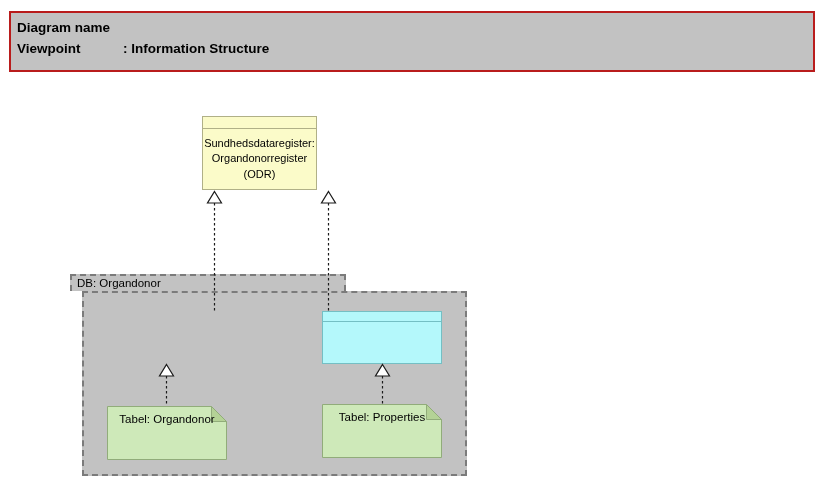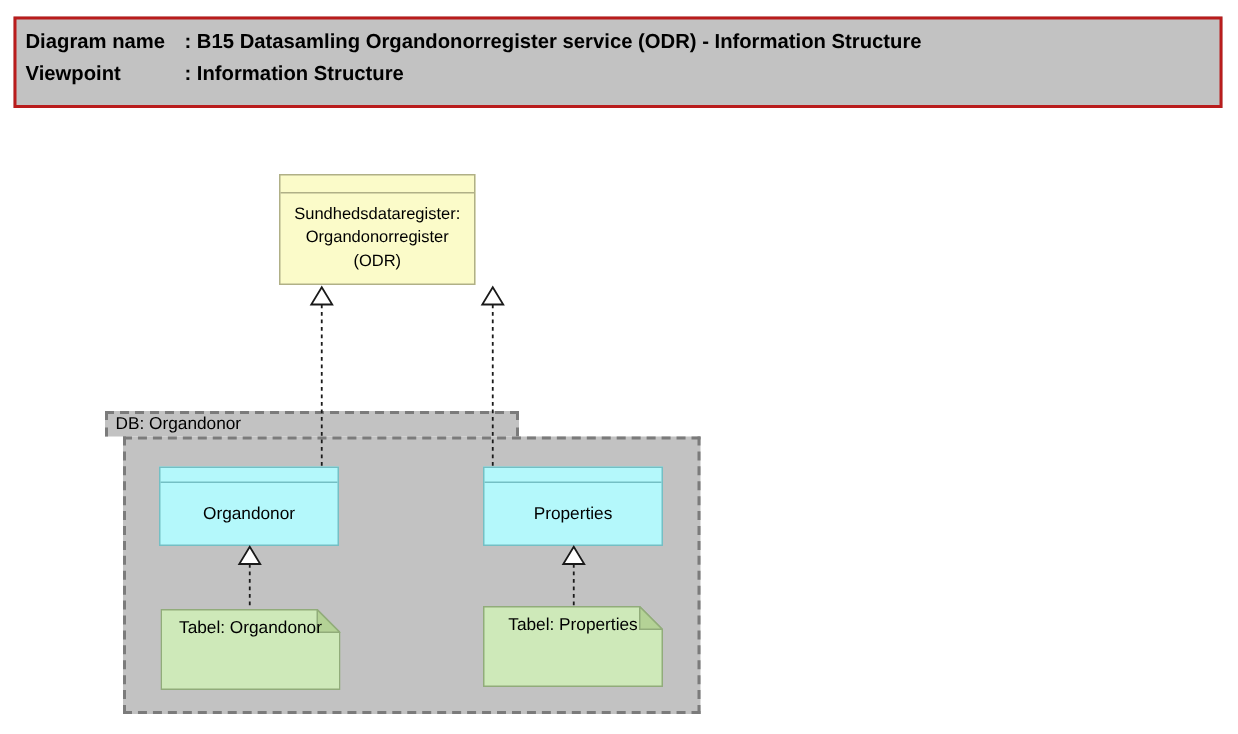--- a/index.html
+++ b/index.html
@@ -16,21 +16,21 @@
   .title-row{display:grid;grid-template-columns:106px 1fr;}
   .title-row span{white-space:nowrap;}
 
   
   .node{position:absolute;display:flex;flex-direction:column;}
   .node .band{flex:0 0 auto;width:100%;}
   .node .label-area{flex:1;display:flex;flex-direction:column;align-items:center;justify-content:center;text-align:center;}
 
   
   .service{
-    left:186px;top:116px;width:131px;height:74px;
+    left:202px;top:116px;width:115px;height:74px;
     background:#fbfbc9;border:1px solid #b0b087;
   }
   .service .band{height:12px;border-bottom:1px solid #b0b087;}
   .service .label-area{font-size:11px;line-height:15.5px;}
 
   
   .group-tab{
     position:absolute;left:70px;top:274px;width:276px;height:17px;
     background:#c2c2c2;border:2px dashed #7b7b7b;border-bottom:none;
     font-size:11.5px;line-height:15px;padding-left:5px;
@@ -64,21 +64,20 @@
   .z1{z-index:1;} .z3{z-index:3;}
 </style>
 </head>
 <body>
 
 <div class="canvas">
 
   <div class="title-block">
     <div class="title-row">
       <span>Diagram name</span>
-      <span>: B15 Datasamling Organdonorregister service (ODR) - Information Structure</span>
     </div>
     <div class="title-row">
       <span>Viewpoint</span>
       <span>: Information Structure</span>
     </div>
   </div>
 
   <div class="group-tab z1">
     <span>DB: Organdonor</span>
   </div>
@@ -86,31 +85,22 @@
 
   <div class="node service z3">
     <div class="band"></div>
     <div class="label-area">
       <span>Sundhedsdataregister:</span>
       <span>Organdonorregister</span>
       <span>(ODR)</span>
     </div>
   </div>
 
-  <div class="node data-object do1 z3">
-    <div class="band"></div>
-    <div class="label-area">
-      <span>Organdonor</span>
-    </div>
-  </div>
   <div class="node data-object do2 z3">
     <div class="band"></div>
-    <div class="label-area">
-      <span>Properties</span>
-    </div>
   </div>
 
   <div class="note n1 z3">
     <svg width="120" height="54" viewBox="0 0 120 54">
       <path d="M0.5,0.5 L104.5,0.5 L119.5,15.5 L119.5,53.5 L0.5,53.5 Z" fill="#cee9b9" stroke="#91ac7a" stroke-width="1"></path>
       <path d="M104.5,0.5 L104.5,15.5 L119.5,15.5 Z" fill="#b4d296" stroke="#91ac7a" stroke-width="1"></path>
     </svg>
     <div class="note-label">Tabel: Organdonor</div>
   </div>
   <div class="note n2 z3">

